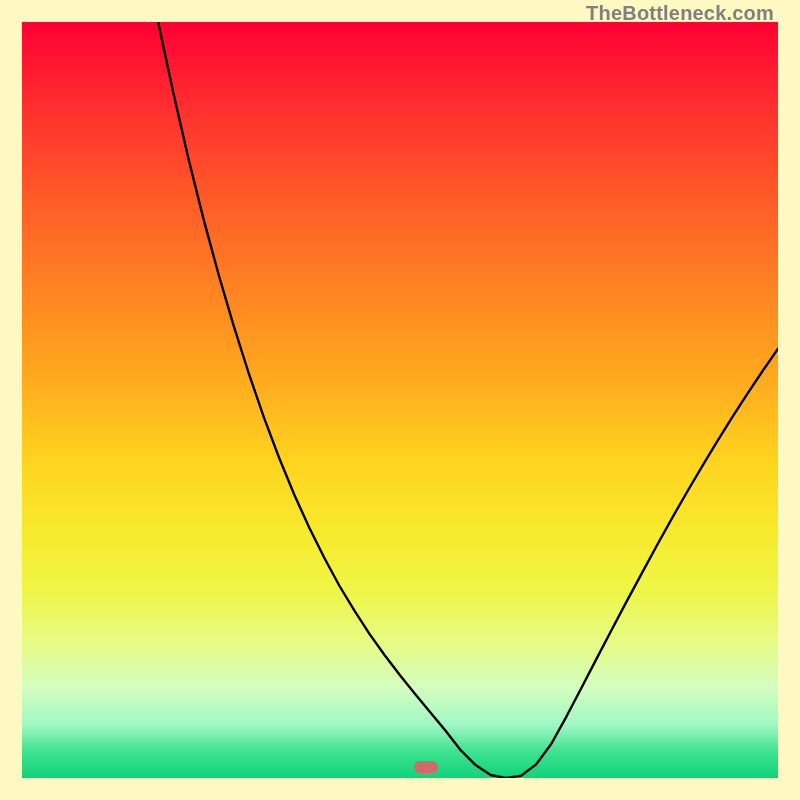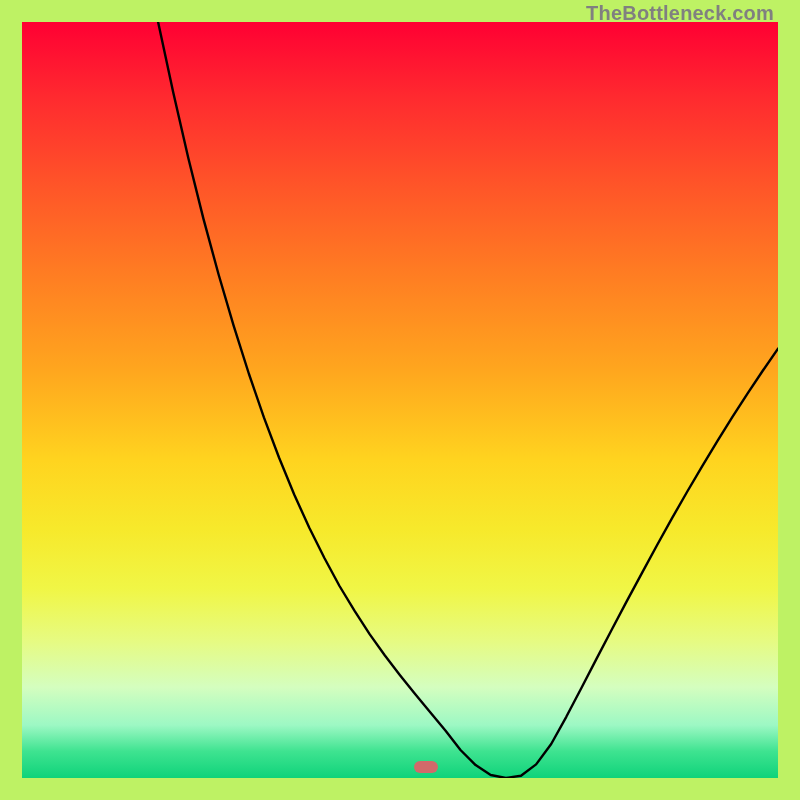--- a/index.html
+++ b/index.html
@@ -8,21 +8,21 @@
     width: 800px;
     height: 800px;
     background: #000;
     font-family: Arial, Helvetica, sans-serif;
     overflow: hidden;
   }
   .frame {
     position: relative;
     width: 800px;
     height: 800px;
-    background: #bef264;
+    background: #fef9c3;
   }
   .plot {
     position: absolute;
     left: 22px;
     top: 22px;
     width: 756px;
     height: 756px;
     overflow: hidden;
   }
   .gradient {

